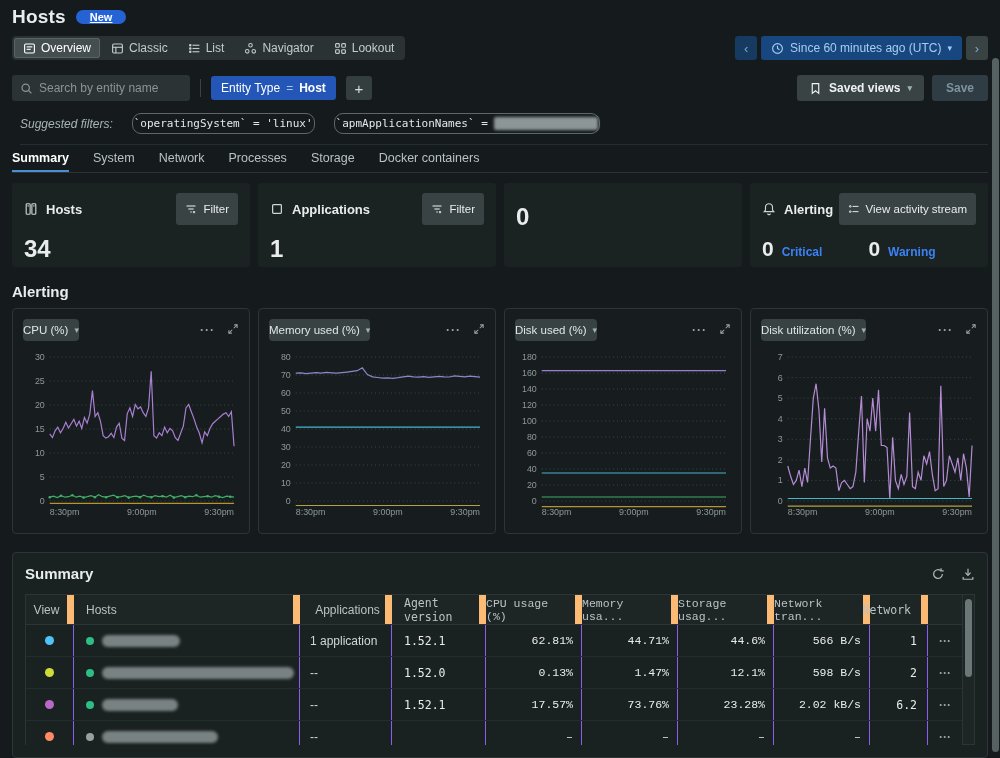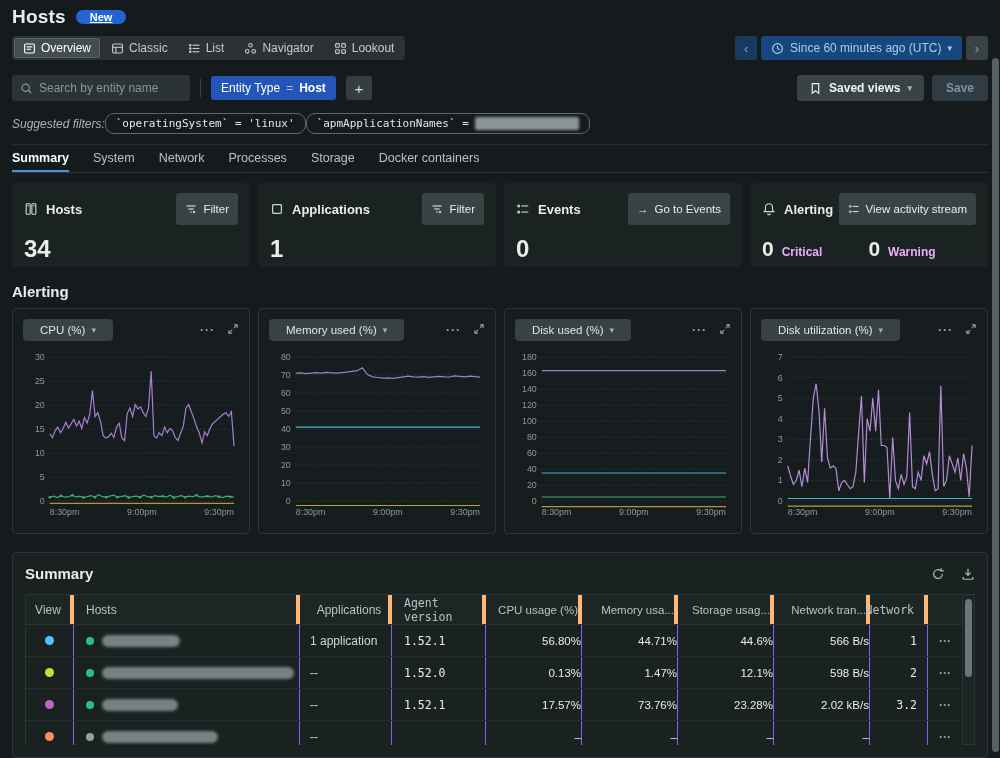--- a/index.html
+++ b/index.html
@@ -38,75 +38,75 @@
   .v-divider { width:1px; height:18px; background:#3a4445; }
   .entity-chip { background:#2356b6; color:#fff; border-radius:3px; height:24px; display:flex; align-items:center; gap:6px; padding:0 10px; cursor:pointer; }
   .entity-chip .op { color:#a9c4f0; }
   .entity-chip .val { font-weight:bold; }
   .add-filter { background:#353e3f; color:#d7dede; border-radius:3px; width:26px; height:24px; display:flex; align-items:center; justify-content:center; font-size:15px; cursor:pointer; }
   .toolbar-right { margin-left:auto; display:flex; align-items:center; gap:8px; }
   .saved-views { background:#3a4344; color:#eef2f2; border-radius:3px; height:26px; display:flex; align-items:center; gap:7px; padding:0 12px; font-weight:bold; cursor:pointer; }
   .saved-views svg { width:13px; height:13px; }
   .save-btn { background:#2f3c44; color:#7e92a0; border-radius:3px; height:26px; display:flex; align-items:center; padding:0 14px; font-weight:bold; cursor:pointer; }
 
-  .suggested-row { display:flex; align-items:center; gap:0; margin-top:12px; padding-bottom:10px; border-bottom:1px solid #232d2e; }
+  .suggested-row { display:flex; align-items:center; gap:19px; margin-top:12px; padding-bottom:10px; border-bottom:1px solid #232d2e;margin-left:8px; }
   .suggested-label { font-style:italic; color:#aab4b5; }
-  .sg-chip { border:1px solid #5c6868; border-radius:9px; padding:3px 10px; font-family:"DejaVu Sans Mono", monospace; font-size:11px; color:#e3e8e8; display:flex; align-items:center; gap:6px; cursor:pointer; }
+  .sg-chip { border:1px solid #5c6868; border-radius:9px; padding:3px 1px; font-family:"DejaVu Sans Mono", monospace; font-size:11px; color:#e3e8e8; display:flex; align-items:center; gap:6px; cursor:pointer; }
   .sg-redact { width:104px; height:13px; background:#8d9697; border-radius:2px; filter:blur(1.5px); }
 
   
   .tabs { display:flex; gap:24px; height:28px; align-items:center; border-bottom:1px solid #2b3536; }
   .tab { color:#b8c2c2; cursor:pointer; height:100%; display:flex; align-items:center; border-bottom:2px solid transparent; font-size:12.5px; }
   .tab.active { color:#fff; font-weight:bold; border-bottom-color:#4a8fd6; }
 
   
   .cards { display:grid; grid-template-columns:repeat(4,1fr); gap:8px; margin-top:10px; }
   .card { background:#1b2222; border-radius:3px; padding:10px 12px; height:84px; }
   .card-head { display:flex; align-items:center; }
   .card-title { display:flex; align-items:center; gap:8px; font-weight:bold; font-size:13px; }
   .card-title svg { width:14px; height:14px; color:#cdd5d5; }
   .card-action { margin-left:auto; background:#3a4344; border-radius:3px; height:22px; display:flex; align-items:center; gap:6px; padding:16px 9px; color:#e8eced; cursor:pointer; font-size:11.5px; }
   .card-action svg { width:12px; height:12px; }
   .card-value { font-size:24px; font-weight:bold; margin-top:10px; }
   .alert-vals { display:flex; gap:46px; margin-top:12px; }
   .alert-pair { display:flex; align-items:baseline; gap:8px; }
   .alert-num { font-size:21px; font-weight:bold; }
-  .alert-label { color:#f0abfc; font-size:12px; font-weight:bold; }
+  .alert-label { color:#3b82f6; font-size:12px; font-weight:bold; }
 
   
   .section-heading { font-size:15px; font-weight:bold; margin-top:16px; }
   .charts { display:grid; grid-template-columns:repeat(4,1fr); gap:8px; margin-top:8px; }
   .chart-card { background:#171d1e; border:1px solid #2c3637; border-radius:4px; padding:10px; height:226px; }
   .chart-head { display:flex; align-items:center; }
-  .chart-chip { background:#384243; border-radius:4px; height:22px; display:flex; align-items:center; gap:6px; padding:0 17px; color:#dfe5e5; cursor:pointer; font-size:11.5px; }
+  .chart-chip { background:#384243; border-radius:4px; height:22px; display:flex; align-items:center; gap:6px; padding:0 0; color:#dfe5e5; cursor:pointer; font-size:11.5px; }
   .chart-icons { margin-left:auto; display:flex; align-items:center; gap:12px; color:#9aa5a6; }
   .chart-more { cursor:pointer; letter-spacing:1px; font-weight:bold; }
   .chart-expand { cursor:pointer; } .chart-expand svg { width:12px; height:12px; }
   .chart-plot { margin-top:6px; height:172px; }
   .chart-plot svg { width:100%; height:100%; }
   .chev { font-size:9px; color:#9fb0b1; }
   .time-pill .chev { color:#a9cdf1; }
 
   
   .summary-card { background:#1a2121; border:1px solid #2c3637; border-radius:4px; margin-top:18px; padding:12px; flex:1; display:flex; flex-direction:column; overflow:hidden; }
   .summary-head { display:flex; align-items:center; }
   .summary-icons { margin-left:auto; display:flex; gap:16px; color:#aeb8b9; }
   .summary-icons svg { width:14px; height:14px; cursor:pointer; }
   .table-wrap { display:flex; margin-top:12px; flex:1; overflow:hidden; }
   .table { flex:1; border:1px solid #2a3536; border-bottom:none; }
   .thead { display:flex; background:#1d2525; border-bottom:1px solid #2a3536; height:30px; color:#b9c3c4; }
-  .th { display:flex; align-items:center; justify-content:center; border-right:4px solid #fdba74; font-size:12px; }
+  .th { display:flex; align-items:center; justify-content:center; border-right:7px solid #fdba74; font-size:12px; }
   .th.c-name { justify-content:flex-start; padding-left:12px; }
   .trow { display:flex; height:32px; border-bottom:1px solid #232d2e; }
   .td { display:flex; align-items:center; border-right:1px solid #8b5cf6; }
   .c-view { width:48px; justify-content:center; flex:none; }
   .c-name { flex:1; min-width:180px; gap:8px; padding-left:12px; }
   .c-apps { width:92px; flex:none; padding-left:10px; }
   .c-agent { width:94px; flex:none; padding-left:12px; font-family:"DejaVu Sans Mono", monospace; font-size:11.5px; }
-  .c-cpu,.c-memory,.c-storage,.c-network { width:96px; flex:none; justify-content:flex-end; padding-right:0; font-family:Liberation Sans, sans-serif; font-size:11.5px; }
+  .c-cpu,.c-memory,.c-storage,.c-network { width:96px; flex:none; justify-content:flex-end; padding-right:8px; font-family:Liberation Mono, monospace; font-size:11.5px; }
   .c-network2 { width:58px; flex:none; justify-content:flex-end; padding-right:10px; font-family:"DejaVu Sans Mono", monospace; font-size:11.5px; }
   .c-more { width:34px; flex:none; justify-content:center; color:#9aa5a6; cursor:pointer; border-right:none; font-weight:bold; }
   .th.c-more { border-right:none; }
   .vdot { width:9px; height:9px; border-radius:50%; }
   .sdot { width:8px; height:8px; border-radius:50%; flex:none; }
   .redact { height:12px; border-radius:6px; background:#7e8889; filter:blur(1.5px); opacity:.95; }
   .link { color:#5c9fd6; cursor:pointer; }
   .apps-dash { color:#cfd7d7; }
 
   .table-scrollbar { width:12px; background:#1d2525; border:1px solid #2a3536; border-left:none; position:relative; }
@@ -273,35 +273,20 @@
               <line x1="12" y1="10.5" x2="12" y2="13.5"></line>
               <line x1="10.5" y1="12" x2="13.5" y2="12"></line>
             </svg>
           <span>Filter</span>
         </div>
       </div>
       <div class="card-value">1</div>
     </div>
 
     <div class="card">
-      <div class="card-head">
-        <div class="card-title">
-          <svg viewBox="0 0 16 16" fill="none" stroke="currentColor" stroke-width="1.3">
-              <circle cx="3" cy="4.5" r="1.1"></circle>
-              <line x1="6" y1="4.5" x2="14" y2="4.5"></line>
-              <circle cx="3" cy="11.5" r="1.1"></circle>
-              <line x1="6" y1="11.5" x2="14" y2="11.5"></line>
-            </svg>
-          <span>Events</span>
-        </div>
-        <div class="card-action">
-          <span>→</span>
-          <span>Go to Events</span>
-        </div>
-      </div>
       <div class="card-value">0</div>
     </div>
 
     <div class="card">
       <div class="card-head">
         <div class="card-title">
           <svg viewBox="0 0 16 16" fill="none" stroke="currentColor" stroke-width="1.3">
               <path d="M8 2a4 4 0 0 0-4 4v3.2L2.5 11h11L12 9.2V6a4 4 0 0 0-4-4z"></path>
               <path d="M6.5 13a1.5 1.5 0 0 0 3 0"></path>
             </svg>
@@ -555,21 +540,21 @@
                 <span class="vdot" style="background: rgb(79, 195, 247);"></span>
               </div>
     <div class="td c-name">
                 <span class="sdot" style="background: rgb(46, 189, 133);"></span>
                 <span class="redact" style="width: 78px;"></span>
               </div>
     <div class="td c-apps">
                 <span class="apps-dash link">1 application</span>
               </div>
     <div class="td c-agent">1.52.1</div>
-    <div class="td c-cpu">56.80%</div>
+    <div class="td c-cpu">62.81%</div>
     <div class="td c-memory">44.71%</div>
     <div class="td c-storage">44.6%</div>
     <div class="td c-network">566 B/s</div>
     <div class="td c-network2">1</div>
     <div class="td c-more">···</div>
   </div>
 
   <div class="trow">
     <div class="td c-view">
                 <span class="vdot" style="background: rgb(205, 220, 57);"></span>
@@ -599,21 +584,21 @@
                 <span class="redact" style="width: 76px;"></span>
               </div>
     <div class="td c-apps">
                 <span class="apps-dash">--</span>
               </div>
     <div class="td c-agent">1.52.1</div>
     <div class="td c-cpu">17.57%</div>
     <div class="td c-memory">73.76%</div>
     <div class="td c-storage">23.28%</div>
     <div class="td c-network">2.02 kB/s</div>
-    <div class="td c-network2">3.2</div>
+    <div class="td c-network2">6.2</div>
     <div class="td c-more">···</div>
   </div>
 
   <div class="trow">
     <div class="td c-view">
                 <span class="vdot" style="background: rgb(255, 138, 101);"></span>
               </div>
     <div class="td c-name">
                 <span class="sdot" style="background: rgb(151, 161, 162);"></span>
                 <span class="redact" style="width: 116px;"></span>

